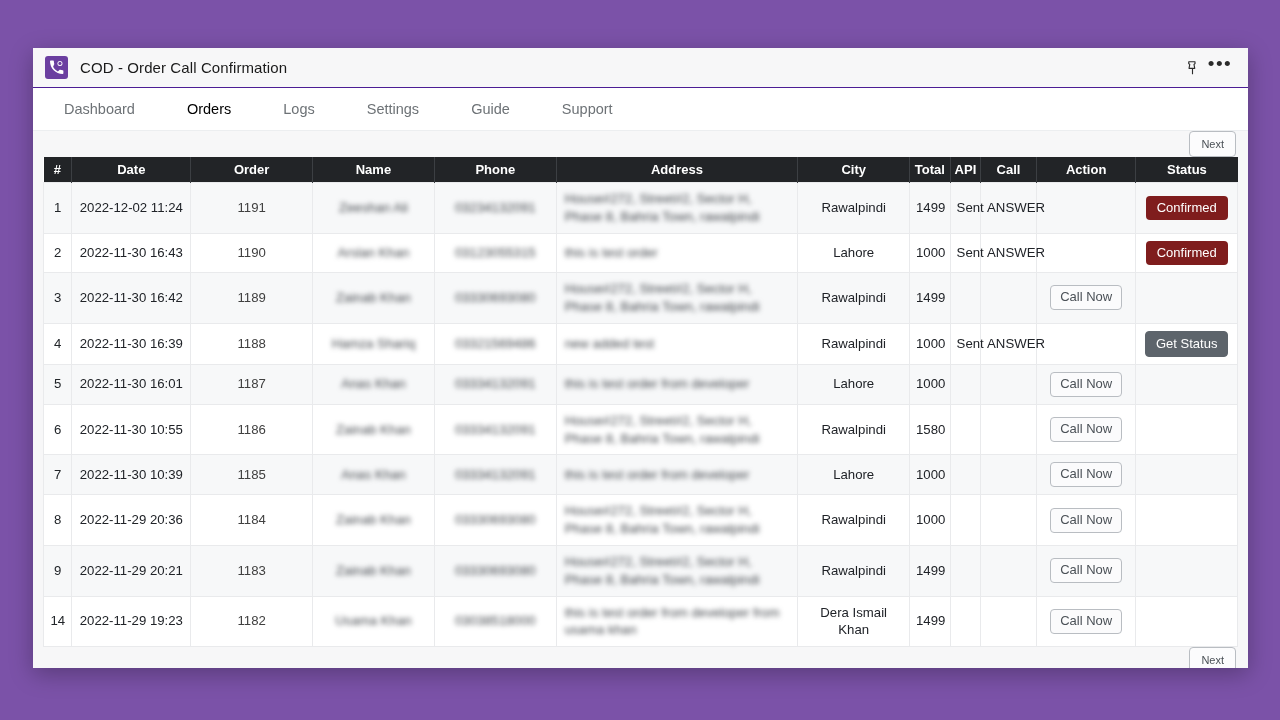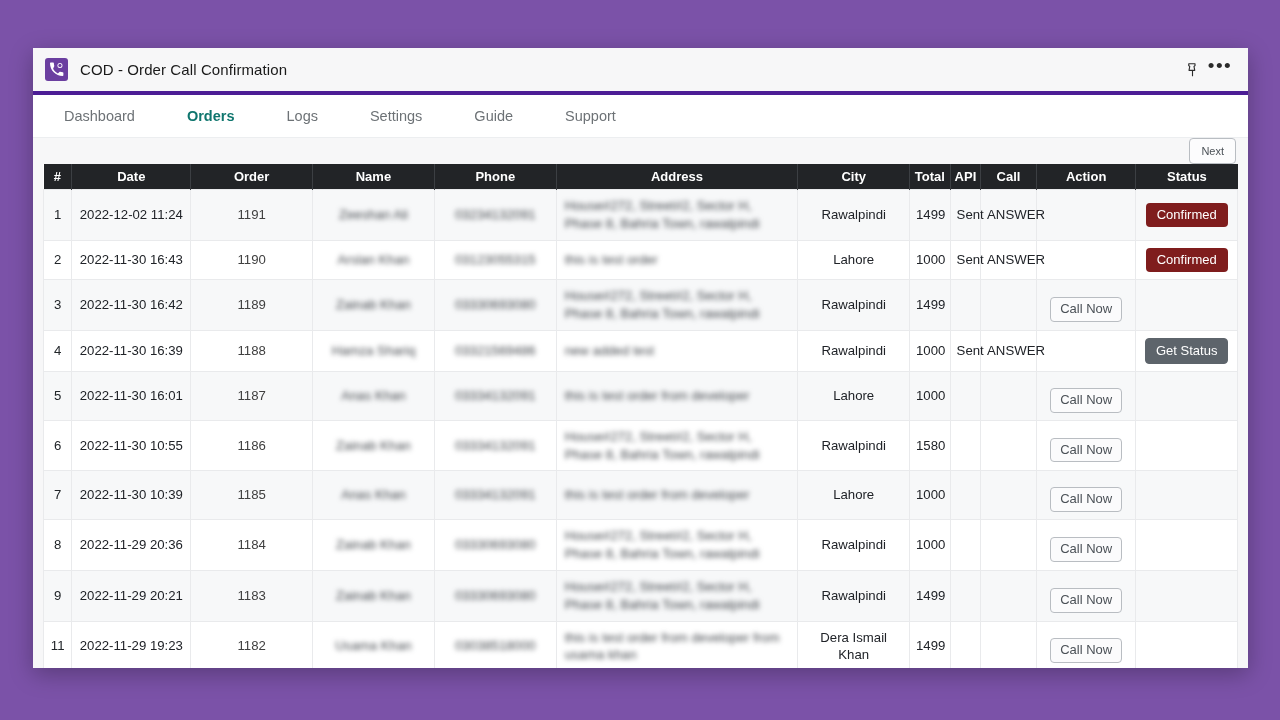--- a/index.html
+++ b/index.html
@@ -18,23 +18,23 @@
     position: absolute;
     left: 33px; top: 48px;
     width: 1215px; height: 620px;
     background: #ffffff;
     box-shadow: 0 6px 22px rgba(0,0,0,0.28);
     display: flex; flex-direction: column;
     overflow: hidden;
   }
   
   .titlebar {
-    height: 47px;
+    height: 40px;
     background: #f7f7f8;
-    border-bottom: 4px solid #4c1d95;
+    border-bottom: 1px solid #4c1d95;
     display: flex; align-items: center;
     padding: 0 14px 0 12px;
     flex: 0 0 auto;
   }
   .app-icon {
     width: 23px; height: 23px;
     background: #6B3FA0;
     border-radius: 3px;
     display: flex; align-items: center; justify-content: center;
     flex: 0 0 auto;
@@ -66,21 +66,21 @@
     flex: 0 0 auto;
     gap: 14px;
   }
   .nav-item {
     font-size: 14.5px;
     color: #6d7276;
     padding: 6px 19px;
     white-space: nowrap;
     cursor: pointer;
   }
-  .nav-item.active { color: #0f766e; font-weight: bold; }
+  .nav-item.active { color: #000000; font-weight: normal; }
   
   .content {
     flex: 1 1 auto;
     background: #f7f7f8;
     padding: 0 10px;
     display: flex; flex-direction: column;
     overflow: hidden;
   }
   .pager {
     height: 72px;
@@ -167,21 +167,20 @@
     display: inline-block;
     background: #fbfbfc;
     color: #4b5157;
     font-size: 13px;
     border: 1px solid #b9bdc2;
     border-radius: 4px;
     padding: 3px 9px;
     cursor: pointer;
     line-height: 1.3;
     white-space: nowrap;
-    margin-top: 9px;
   }
 </style>
 </head>
 <body>
 
 <div class="desktop">
 
   <div class="window">
 
     <div class="titlebar">
@@ -424,21 +423,21 @@
                 <span class="blur addr">House#272, Street#2, Sector H, Phase 8, Bahria Town, rawalpindi</span>
               </td>
               <td class="c-city">Rawalpindi</td>
               <td class="c-total">1499</td>
               <td class="c-api"></td>
               <td class="c-call"></td>
               <td class="c-action"><button class="btn-call">Call Now</button></td>
               <td class="c-status"></td>
             </tr>
             <tr class="even">
-              <td class="c-idx">11</td>
+              <td class="c-idx">14</td>
               <td class="c-date">2022-11-29 19:23</td>
               <td class="c-order"><a class="lnk">1182</a></td>
               <td class="c-name">
                 <span class="blur">Usama Khan</span>
               </td>
               <td class="c-phone">
                 <span class="blur">03038518000</span>
               </td>
               <td class="c-addr">
                 <span class="blur addr">this is test order from developer from usama khan</span>

